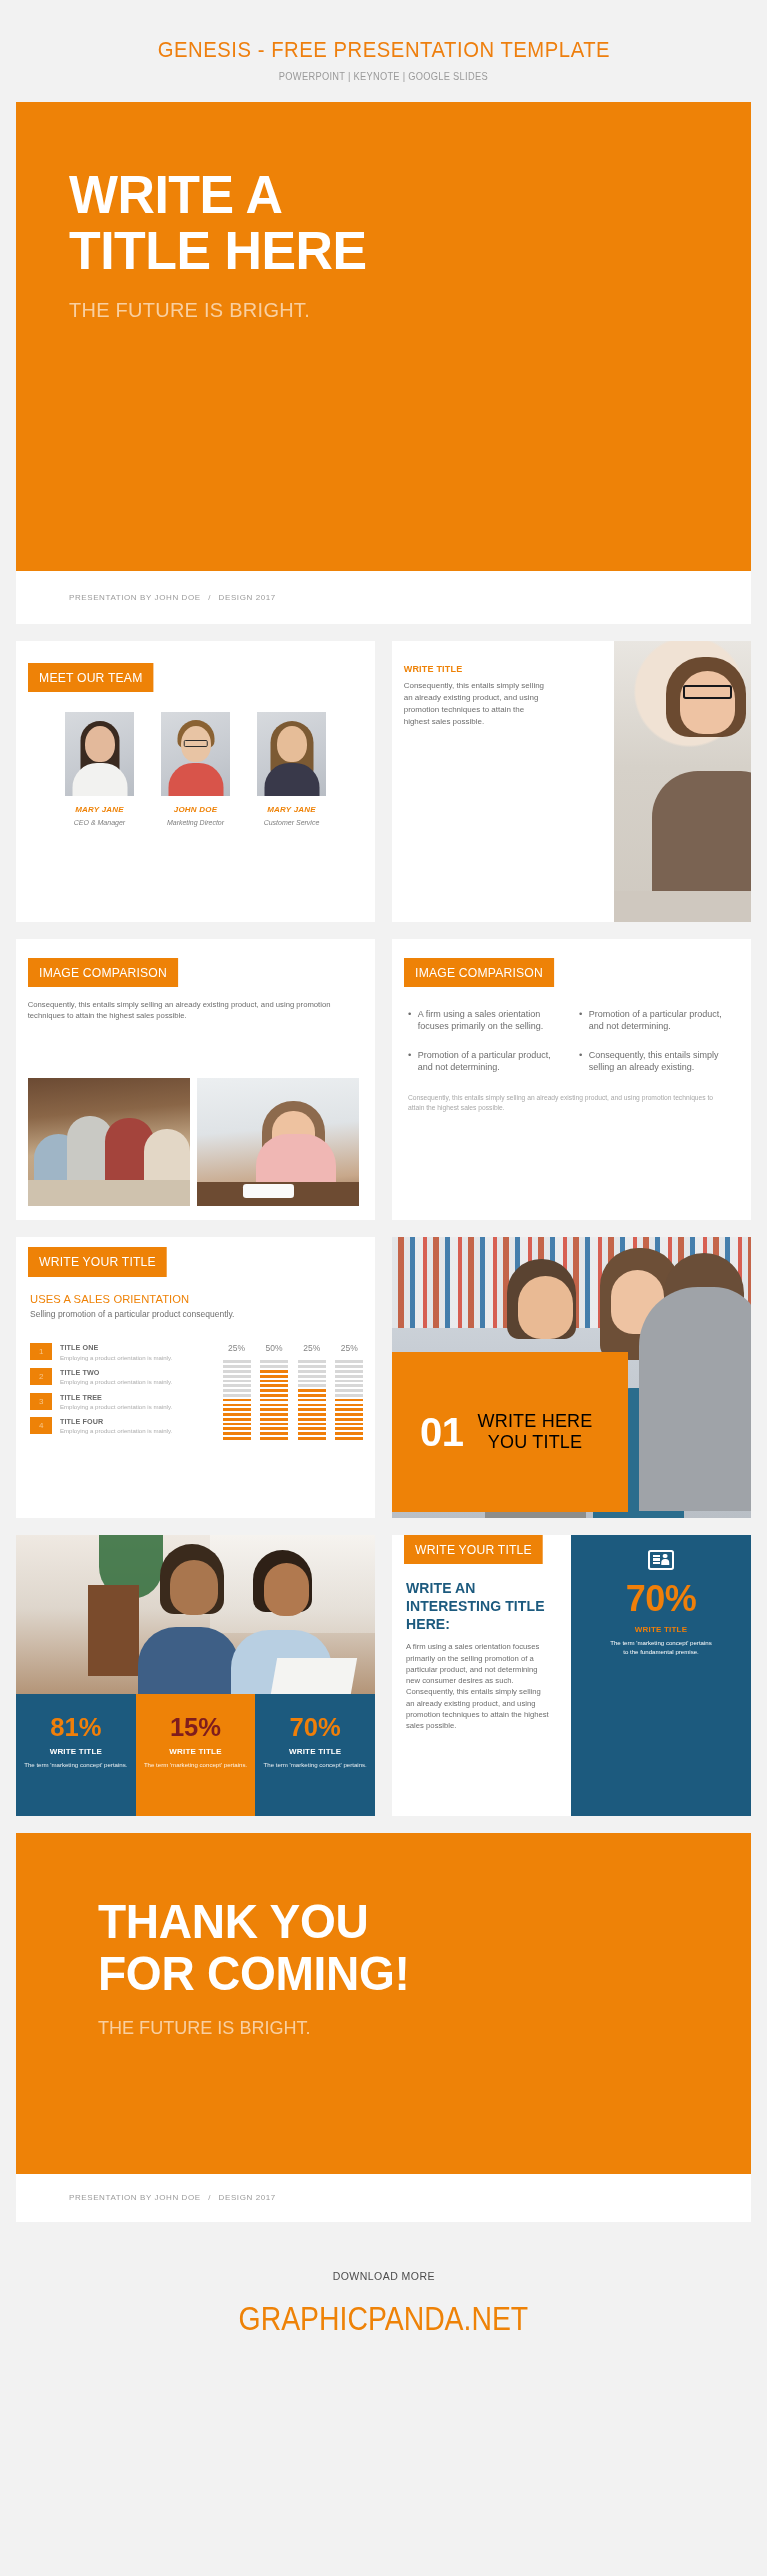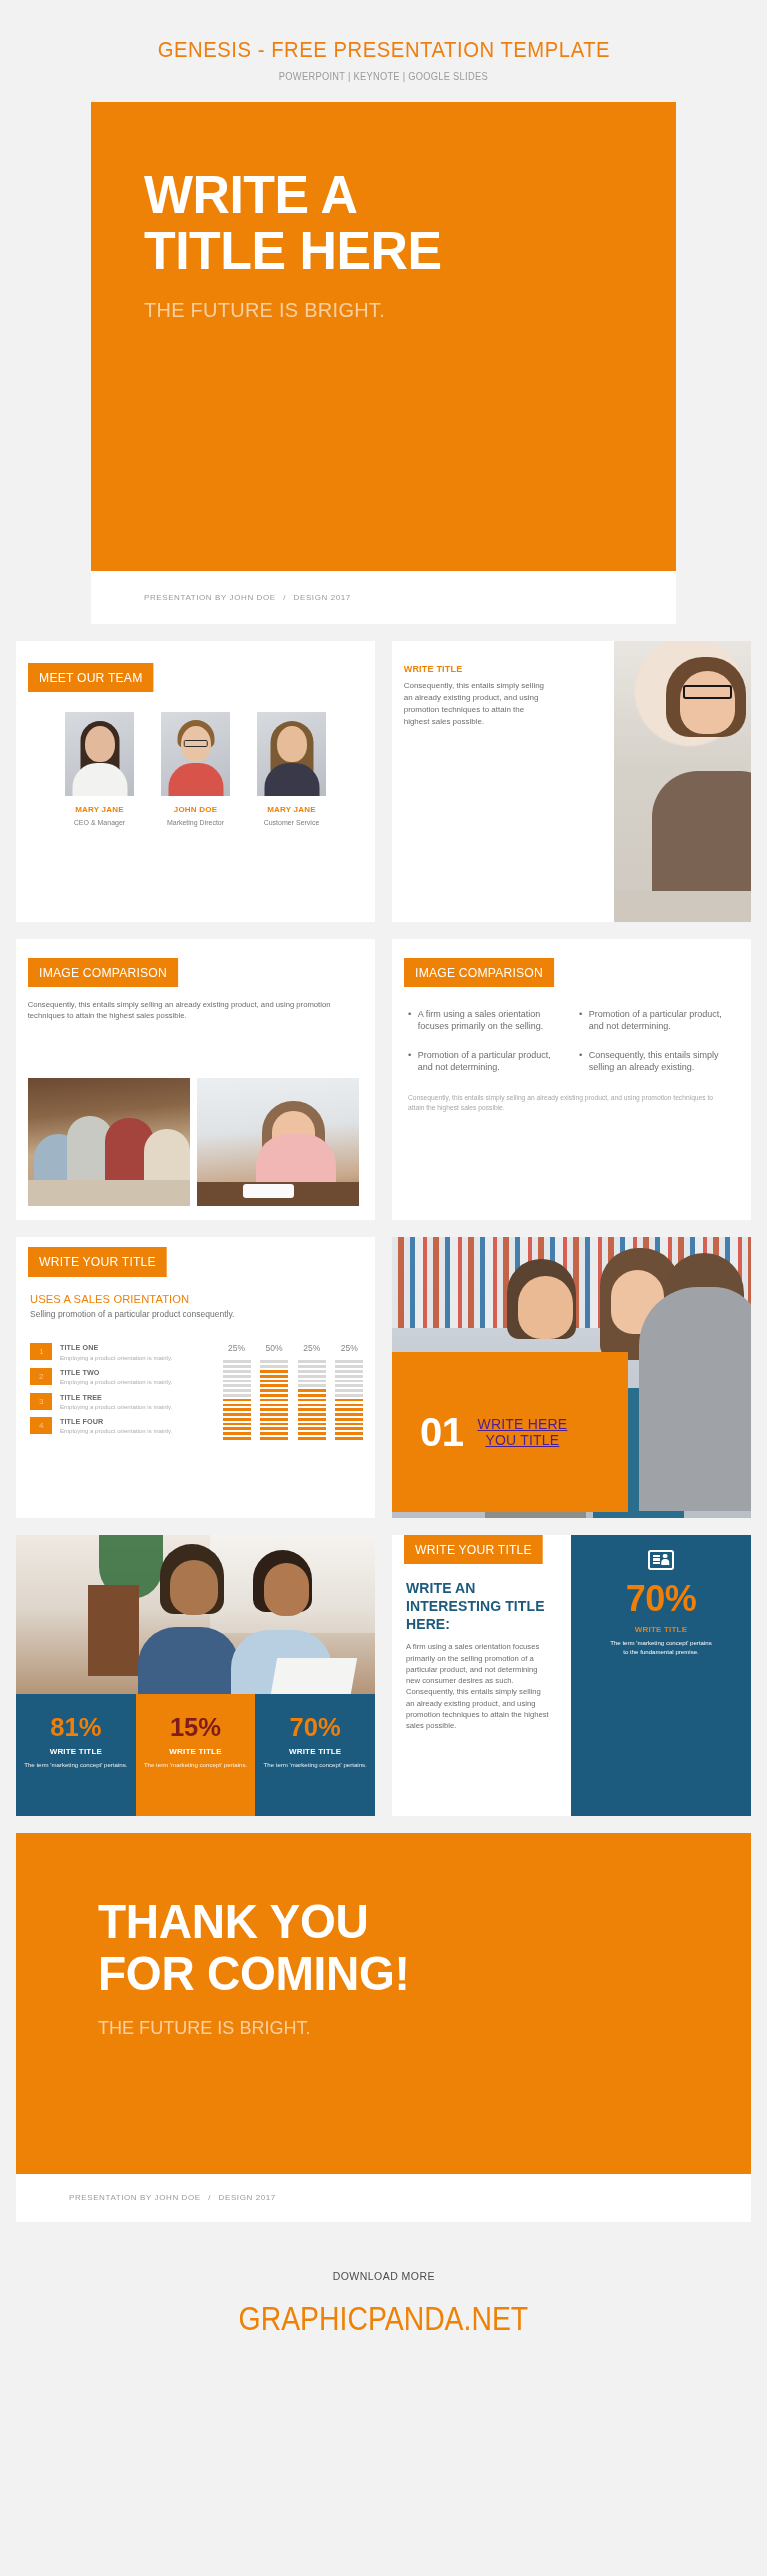--- a/index.html
+++ b/index.html
@@ -20,21 +20,21 @@
     margin-top: 7.5px; font-size: 10px; color: #9a9a9a; letter-spacing: 0.3px;
     transform: scaleX(.93); display: inline-block;
   }
   .bar-title {
     background: #ee8207; color: #fff; display: inline-block;
     font-size: 12.8px; letter-spacing: 0.2px; padding: 7px 11.7px 7.5px 11.7px;
     transform: scaleX(.95); transform-origin: left center;
   }
 
   
-  .hero-wrap { width: 585px; margin: 0 auto; background: #be185d; }
+  .hero-wrap { width: 735px; margin: 0 auto; background: #be185d; }
   .hero {
     background: #ee8207; height: 469px; padding: 64px 0 0 53px; color: #fff;
   }
   .hero h1 {
     font-size: 54px; line-height: 1.05; font-weight: 700;
     letter-spacing: -0.5px; transform: scaleX(.96); transform-origin: left;
   }
   .hero .tagline {
     margin-top: 19px; font-size: 21px; color: rgba(255,255,255,.62);
     font-weight: 400; letter-spacing: 0.3px; transform: scaleX(.95);
@@ -47,21 +47,21 @@
   .hero-footer .sep { padding: 0 7.5px; }
 
   
   .grid { width: 735px; margin: 0 auto; }
   .row { display: flex; gap: 17px; margin-top: 17px; }
   .col { width: 359px; height: 281px; background: #fff; position: relative; overflow: hidden; }
 
   
   .team-head { padding: 22.4px 0 0 11.7px; }
   .team-members { display: flex; justify-content: center; gap: 27px; margin-top: 20px; }
-  .member { width: 69px; text-align: center; }
+  .member { width: 69px; text-align: center; font-style: italic; }
   .member .photo {
     width: 69px; height: 84px; margin: 0 auto; position: relative; overflow: hidden;
     background: linear-gradient(160deg,#d7dade 0%,#c6cad0 60%,#b8bdc4 100%);
   }
   .member .photo .head {
     position: absolute; left: 50%; top: 14px; width: 30px; height: 36px;
     transform: translateX(-50%); border-radius: 50% 50% 46% 46%;
   }
   .member .photo .torso {
     position: absolute; left: 50%; bottom: 0; width: 55px; height: 33px;
@@ -170,21 +170,21 @@
   .wh .p2 { position:absolute; left:58%; top:4%; width:80px; height:112px; background:#6d4f37; border-radius:38px 38px 15px 15px; }
   .wh .p2f{ position:absolute; left:61%; top:12%; width:53px; height:64px; background:#eec3a2; border-radius:27px 27px 22.4px 22.4px; }
   .wh .p2b{ position:absolute; left:56%; top:54%; width:91px; height:139px; background:#2b6d8d; border-radius:37px 37px 0 0; }
   .wh .p3 { position:absolute; right:-3%; top:18%; width:123px; height:224px; background:#9fa3a8; border-radius:59px 48px 0 0; }
   .wh .p3h{ position:absolute; right:2%;  top:6%;  width:80px; height:96px; background:#6a4e38; border-radius:40px 40px 18px 18px; }
   .wh-panel {
     position:absolute; left:0; bottom:5.3px; width: 236px; height: 160px;
     background:#ee8207; display:flex; align-items:center; padding-left: 28px; gap: 14px;
   }
   .wh-num { color:#fff; font-size:40px; font-weight:700; letter-spacing:-0.5px; }
-  .wh-txt { color:#4c1d95; font-size:14px; line-height:1.18; letter-spacing:0.2px;text-decoration:underline; }
+  .wh-txt { color:#000000; font-size:18px; line-height:1.18; letter-spacing:0.2px; }
 
   
   .st-photo {
     height: 159px; position:relative; overflow:hidden;
     background: linear-gradient(180deg,#efe9e2 0%,#ded6cc 46%,#b49578 100%);
   }
   .st-photo .plant { position:absolute; left:23%; top:0; width:64px; height:64px; background:#2f6b38; border-radius:0 0 32px 32px; opacity:.85; }
   .st-photo .box   { position:absolute; left:20%; top:32%; width:51px; height:91px; background:#7a4b2c; }
   .st-photo .pp1   { position:absolute; left:40%; top:6%;  width:64px; height:70px; background:#3a2a1c; border-radius:32px 32px 14px 14px; }
   .st-photo .pf1   { position:absolute; left:43%; top:16%; width:48px;  height:55px; background:#a9764e; border-radius:24px 24px 21px 21px; }

